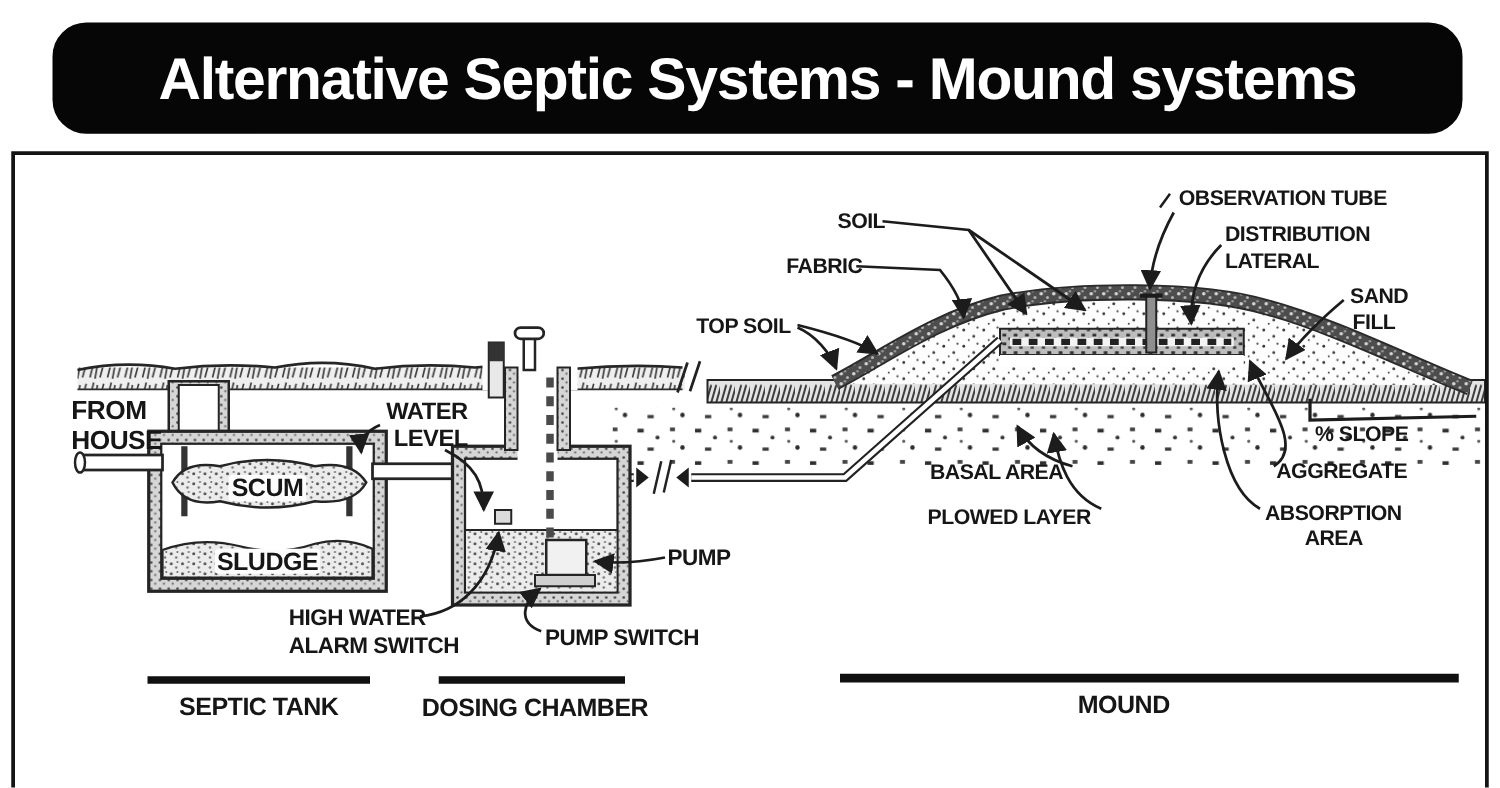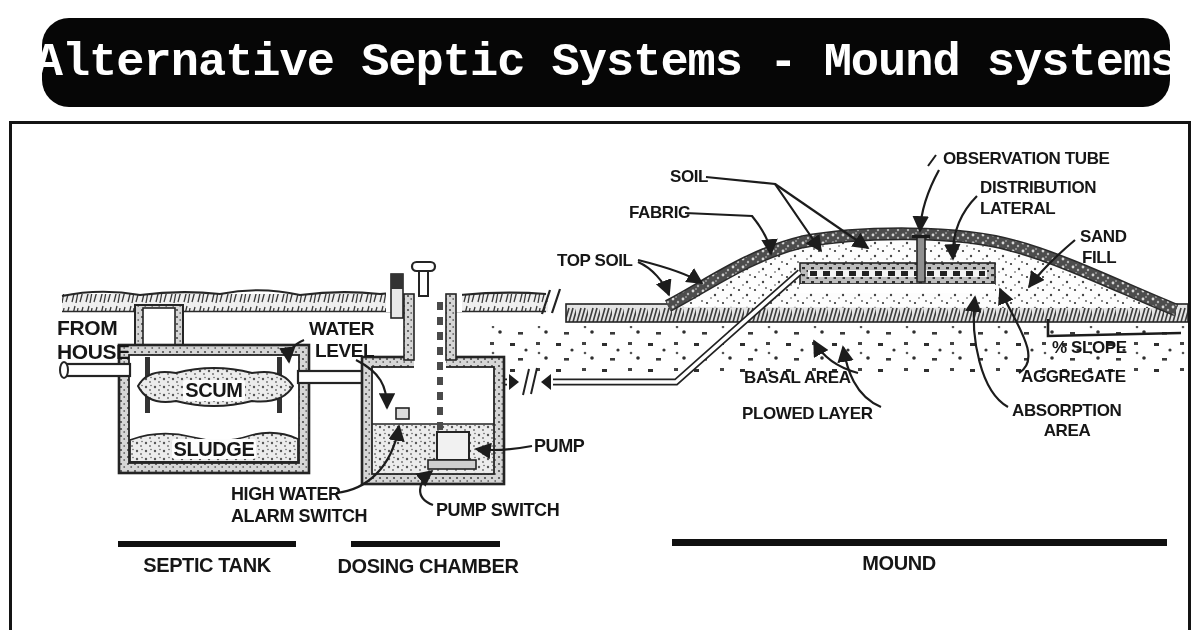--- a/index.html
+++ b/index.html
@@ -3,21 +3,21 @@
 <meta charset="utf-8">
 <style>
   html,body{margin:0;padding:0;width:1200px;height:630px;overflow:hidden;background:#ffffff;}
   .page{position:absolute;inset:0;width:1200px;height:630px;background:#fff;}
   .title-bar{
     position:absolute;left:42px;top:18px;width:1128px;height:89px;
     background:#060606;border-radius:27px;
     display:flex;align-items:center;justify-content:center;
   }
   .title-bar span{
-    color:#ffffff;font-family:Liberation Mono, monospace;font-weight:700;
+    color:#ffffff;font-family:Liberation Sans, sans-serif;font-weight:700;
     font-size:47px;letter-spacing:-1px;white-space:nowrap;
   }
   svg{position:absolute;left:0;top:0;}
   .t{font-family:"Liberation Sans",sans-serif;font-weight:700;fill:#161616;letter-spacing:-0.4px;}
   .s16{font-size:17px;}
   .s18{font-size:18px;}
   .s19{font-size:19px;}
   .s20{font-size:20px;}
   .s21{font-size:21px;}
   .lead{fill:none;stroke:#1c1c1c;stroke-width:2.2;}

